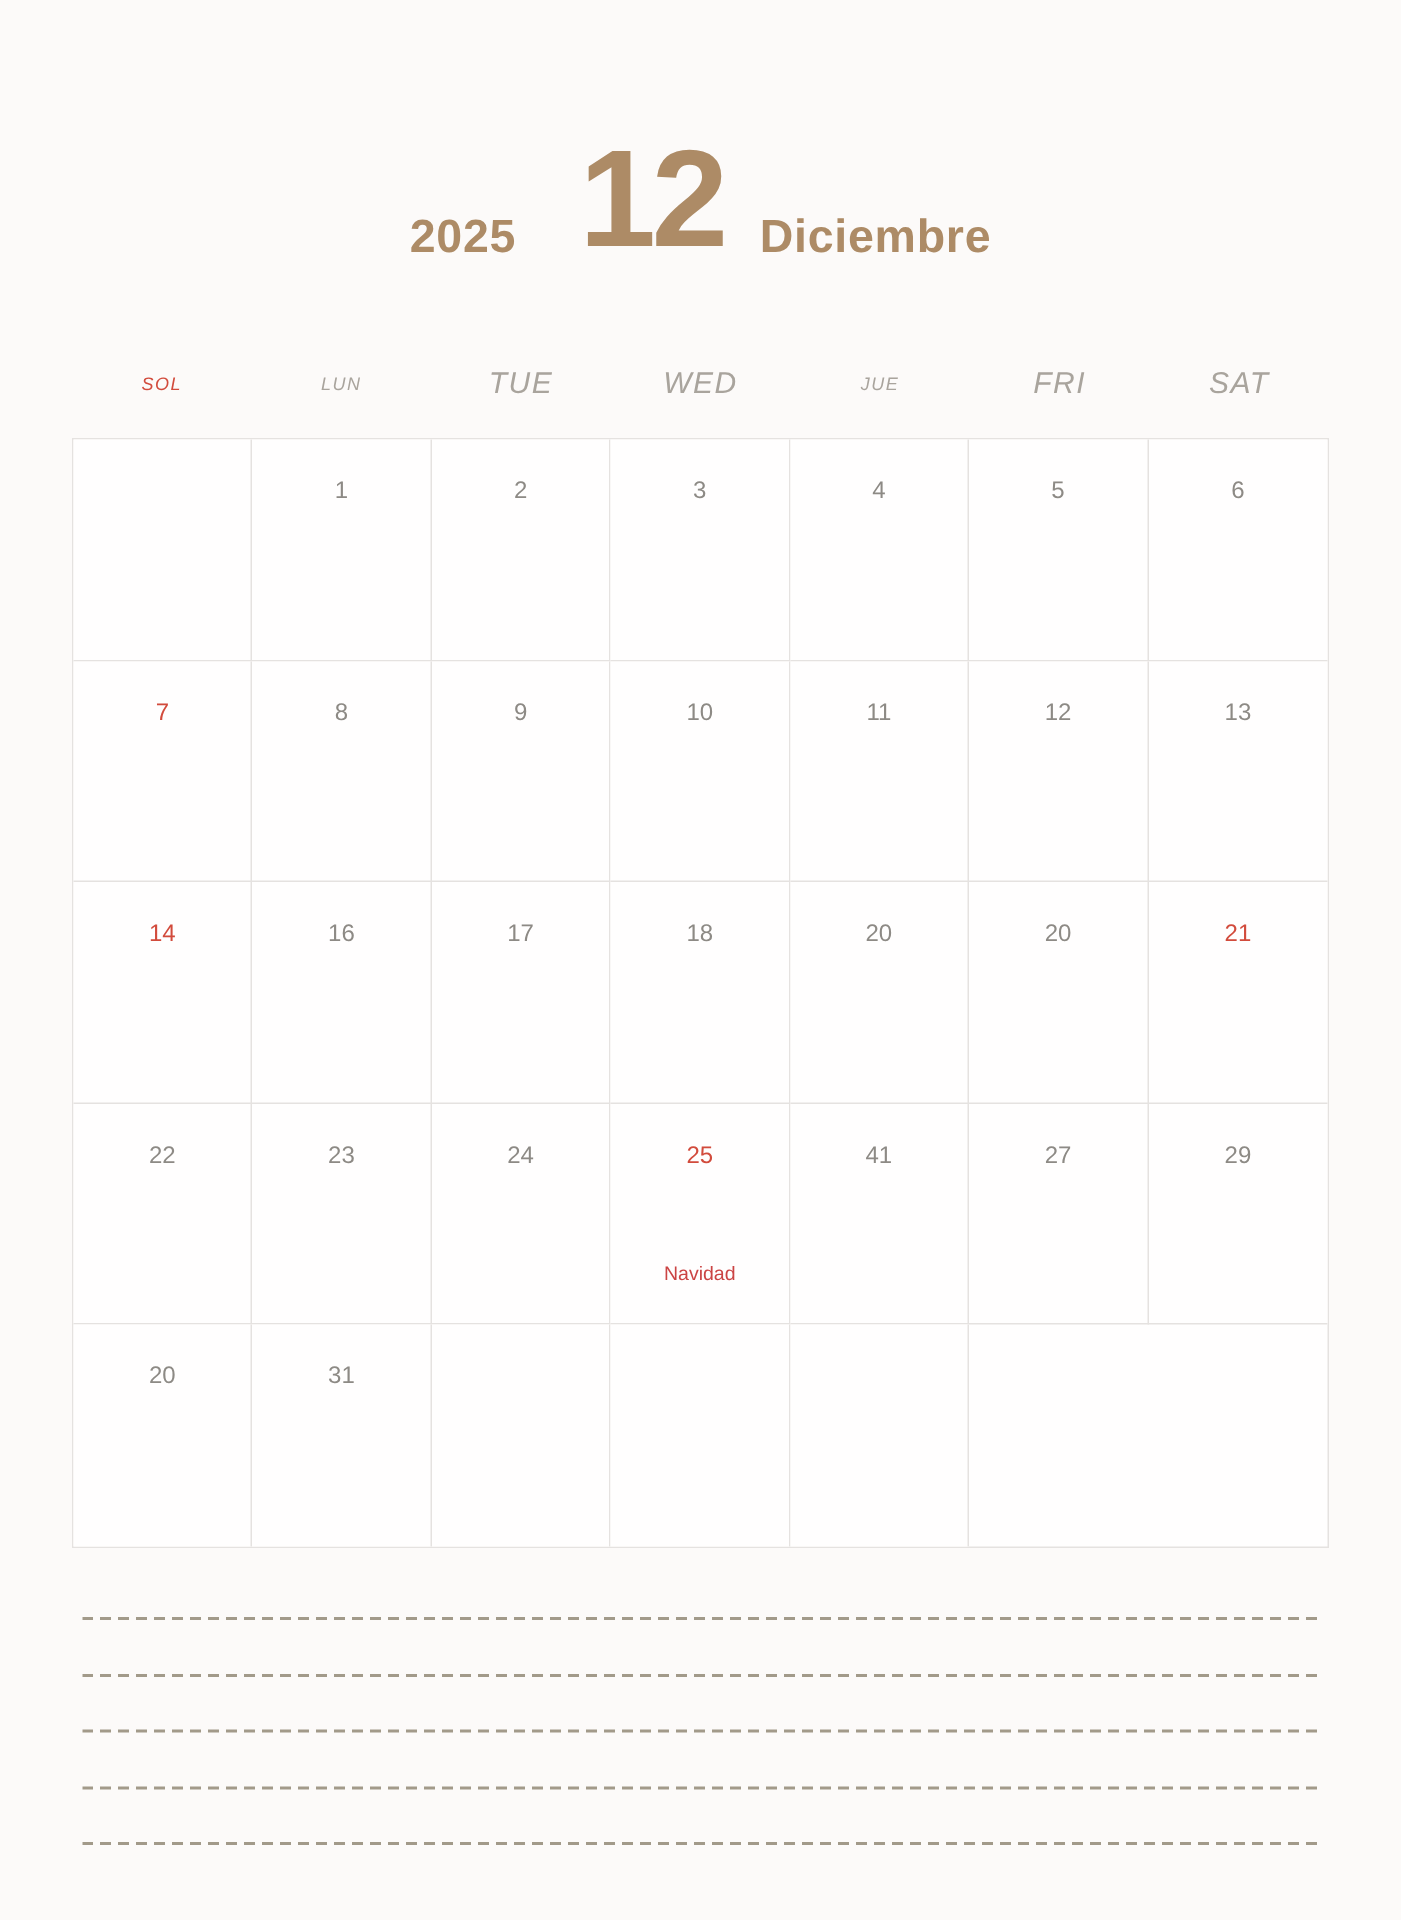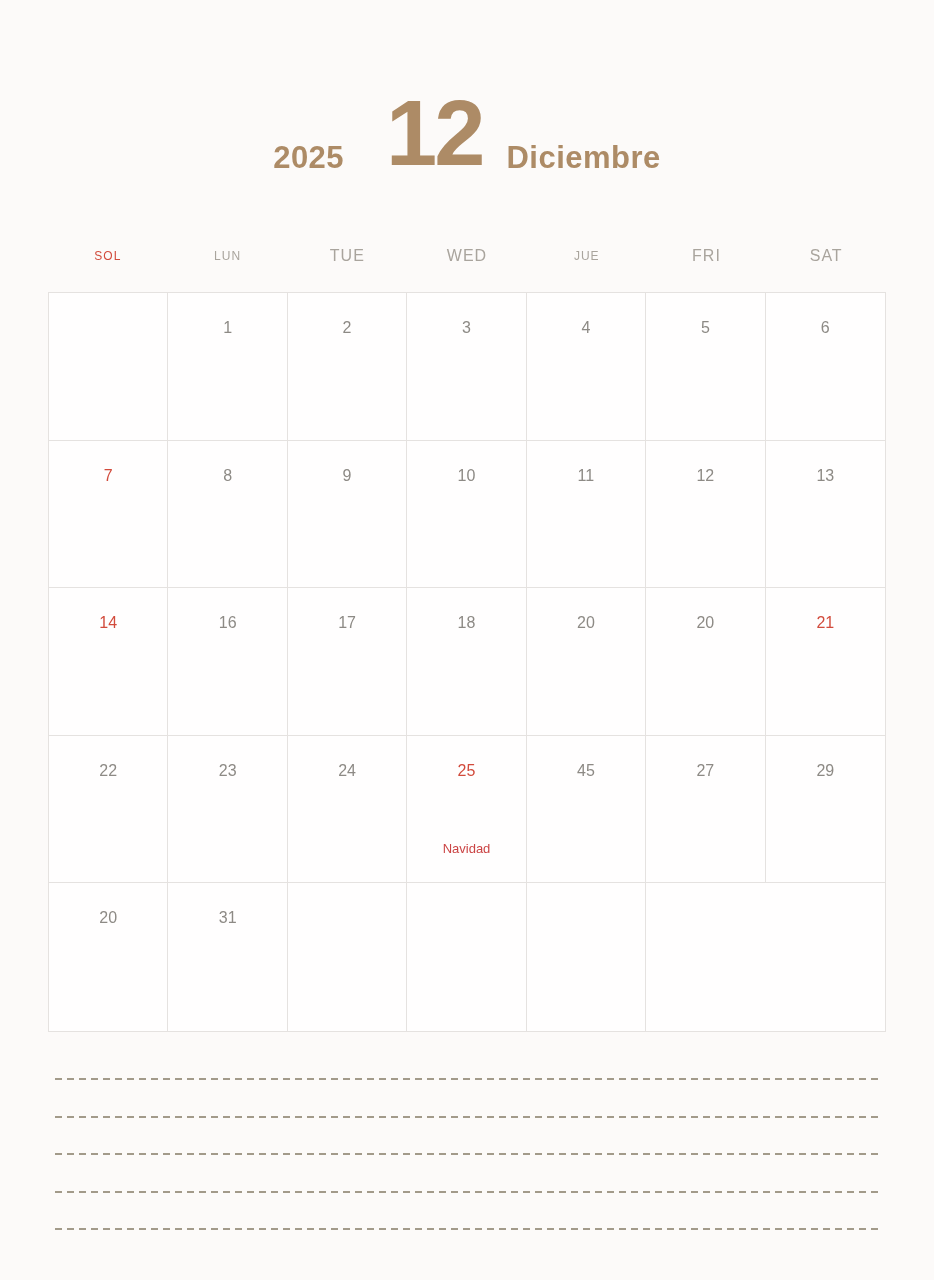--- a/index.html
+++ b/index.html
@@ -23,27 +23,28 @@
     color:var(--tan);font-weight:bold;
   }
   .year{font-size:31px;line-height:.78;letter-spacing:.5px;margin-right:42px;}
   .month-num{font-size:92px;line-height:.78;letter-spacing:-3px;}
   .month-name{font-size:31px;line-height:.78;letter-spacing:.5px;margin-left:24px;}
 
   
   .weekday-row{
     position:absolute;top:244px;left:48px;width:838px;height:24px;
     display:flex;
+    font-style:italic;
   }
   .weekday{
     flex:1;display:flex;align-items:center;justify-content:center;
     color:var(--weekday-gray);letter-spacing:1px;
   }
   .weekday.small{font-size:12px;}
-  .weekday.large{font-size:16px;}
+  .weekday.large{font-size:20px;}
   .weekday.accent{color:var(--sunday-red);}
 
   
   .grid{
     position:absolute;top:292px;left:48px;width:838px;height:740px;
     display:grid;grid-template-columns:repeat(7,1fr);grid-template-rows:repeat(5,1fr);
     border:1px solid var(--border);box-sizing:border-box;
     background:var(--cell-bg);
   }
   .cell{
@@ -160,21 +161,21 @@
         <span class="day-number">23</span>
       </div>
       <div class="cell">
         <span class="day-number">24</span>
       </div>
       <div class="cell accent">
         <span class="day-number">25</span>
         <span class="holiday-label">Navidad</span>
       </div>
       <div class="cell">
-        <span class="day-number">45</span>
+        <span class="day-number">41</span>
       </div>
       <div class="cell">
         <span class="day-number">27</span>
       </div>
       <div class="cell">
         <span class="day-number">29</span>
       </div>
       <div class="cell">
         <span class="day-number">20</span>
       </div>

